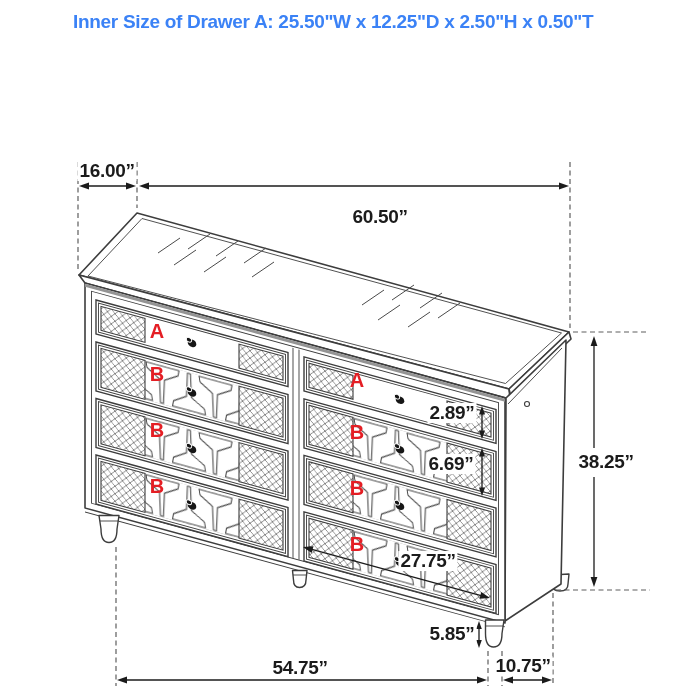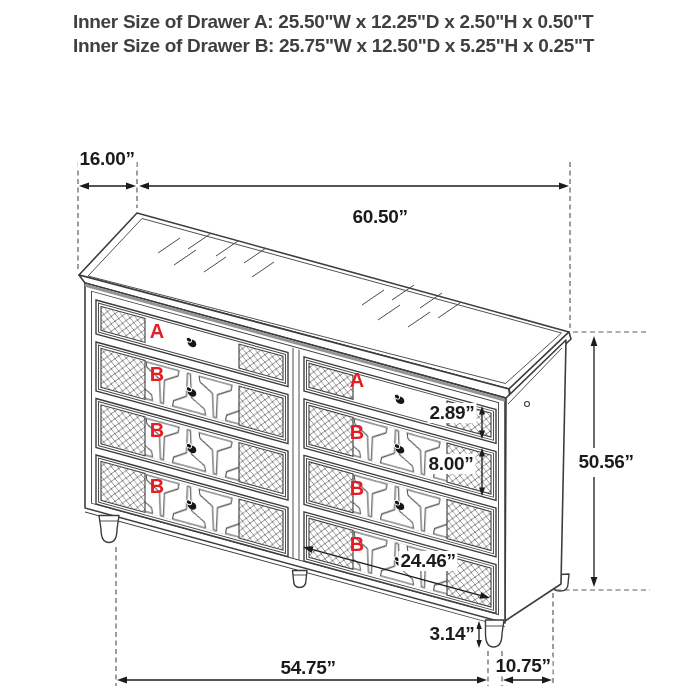--- a/index.html
+++ b/index.html
@@ -20,21 +20,21 @@
   .dw{fill:#fff;stroke:var(--line-dark);stroke-width:1.4;}
   .dwi{fill:none;stroke:var(--line-dark);stroke-width:0.9;}
   .xhp{fill:url(#xh);stroke:var(--line-dark);stroke-width:1.1;}
   .dash{fill:none;stroke:var(--dash-gray);stroke-width:1.2;stroke-dasharray:5 3.5;}
   .dl{fill:none;stroke:var(--dim-color);stroke-width:1.3;}
   .ah{fill:var(--dim-color);stroke:none;}
   .shine{fill:none;stroke:#4a4a4a;stroke-width:1;}
   .knob{fill:#161616;}
   .knob2{fill:#161616;stroke:#fff;stroke-width:0.9;}
 
-  .title-block{position:absolute;left:73px;top:10px;color:#404040;}
+  .title-block{position:absolute;left:73px;top:10px;color:#3b82f6;}
   .title-line{font-size:19px;font-weight:bold;letter-spacing:-0.3px;line-height:23.5px;white-space:nowrap;}
 
   .t{
     position:absolute;transform:translate(-50%,-50%);
     font-size:19px;font-weight:bold;letter-spacing:-0.3px;color:var(--dim-color);
     background:#fff;padding:0 2px;line-height:1.05;white-space:nowrap;
   }
   .letter{
     position:absolute;transform:translate(-50%,-50%);
     font-size:20px;font-weight:bold;color:var(--label-red);line-height:1;
@@ -243,31 +243,30 @@
     <polygon class="ah" points="487,680 477,676.6 477,683.4"></polygon>
 
     <path class="dl" d="M506,680 H549"></path>
     <polygon class="ah" points="503,680 513,676.6 513,683.4"></polygon>
     <polygon class="ah" points="552,680 542,676.6 542,683.4"></polygon>
   </g>
 </svg>
 
 <div class="title-block">
   <div class="title-line">Inner Size of Drawer A: 25.50"W x 12.25"D x 2.50"H x 0.50"T</div>
-  <div class="title-line">Inner Size of Drawer B: 25.75"W x 12.50"D x 5.25"H x 0.25"T</div>
 </div>
 
-<div class="t" style="left:107px;top:159px;">16.00”</div>
+<div class="t" style="left:107px;top:171px;">16.00”</div>
 <div class="t" style="left:380px;top:170px;margin-top:47px;">60.50”</div>
 <div class="t" style="left:452px;top:413px;">2.89”</div>
-<div class="t" style="left:451px;top:464px;">8.00”</div>
-<div class="t" style="left:606px;top:462px;">50.56”</div>
-<div class="t" style="left:428px;top:561px;">24.46”</div>
-<div class="t" style="left:452px;top:634px;">3.14”</div>
-<div class="t" style="left:308px;top:668px;">54.75”</div>
+<div class="t" style="left:451px;top:464px;">6.69”</div>
+<div class="t" style="left:606px;top:462px;">38.25”</div>
+<div class="t" style="left:428px;top:561px;">27.75”</div>
+<div class="t" style="left:452px;top:634px;">5.85”</div>
+<div class="t" style="left:300px;top:668px;">54.75”</div>
 <div class="t" style="left:523px;top:666px;">10.75”</div>
 
 <div class="letter" style="left:157px;top:331px;">A</div>
 <div class="letter" style="left:157px;top:374px;">B</div>
 <div class="letter" style="left:157px;top:430px;">B</div>
 <div class="letter" style="left:157px;top:486px;">B</div>
 <div class="letter" style="left:357px;top:380px;">A</div>
 <div class="letter" style="left:357px;top:432px;">B</div>
 <div class="letter" style="left:357px;top:488px;">B</div>
 <div class="letter" style="left:357px;top:544px;">B</div>

